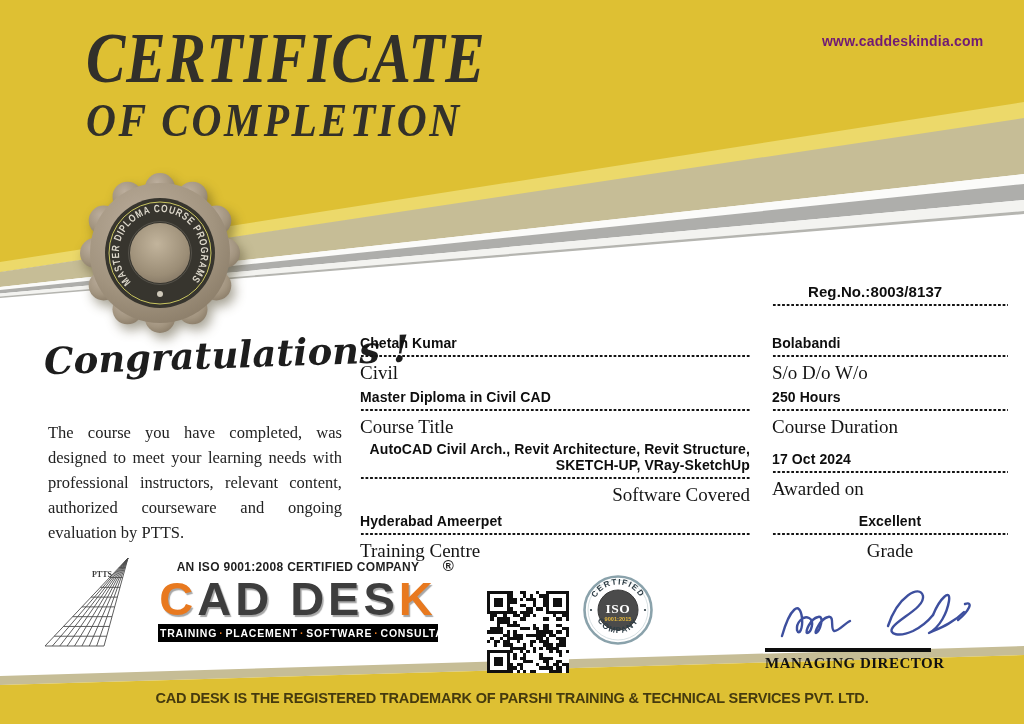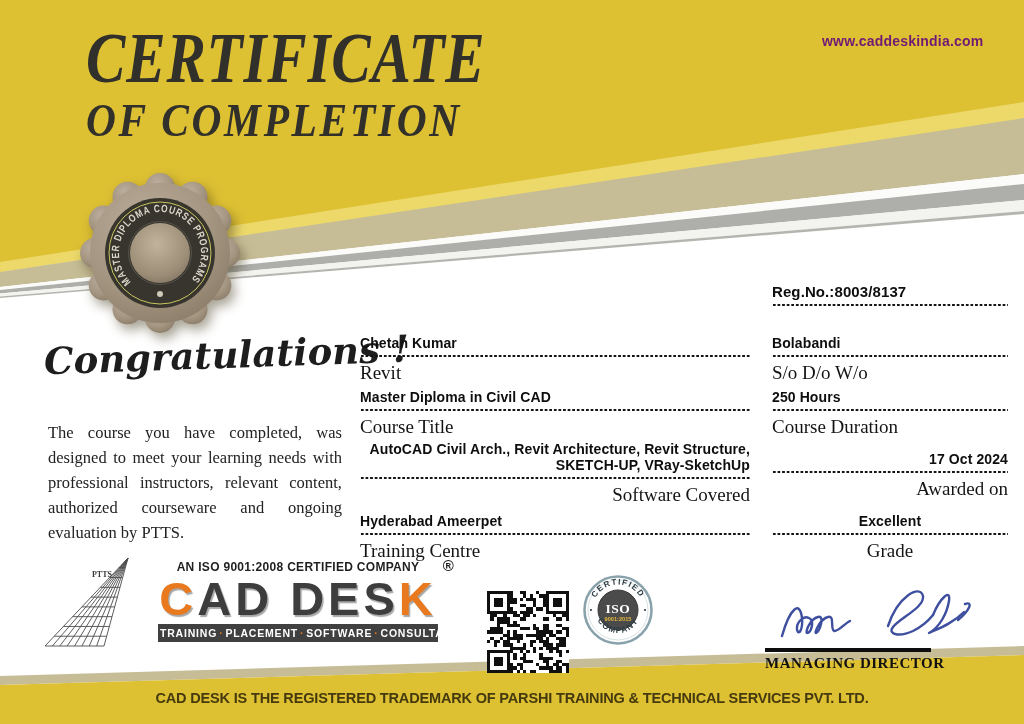--- a/index.html
+++ b/index.html
@@ -46,36 +46,36 @@
   }
   .dotline{
     height:4px;width:100%;
     background-image:radial-gradient(circle,#141414 1.3px,transparent 1.5px);
     background-size:4.6px 4px;background-position:0 50%;background-repeat:repeat-x;
   }
   .field .label{
     font-family:"Liberation Serif",serif;font-size:19px;color:#141414;
     margin-top:4px;
   }
-  .regno-row .value{font-size:15px;}
+  .regno-row .value{font-size:15px;margin-left:36px;}
   
   .logo{position:absolute;left:42px;top:554px;width:350px;height:100px;}
   .pyramid{position:absolute;left:0;top:0;}
   .logo-right{position:absolute;left:76px;top:6px;width:280px;text-align:center;margin-left:40px;}
   .iso-line{font-size:12px;font-weight:bold;color:#1f1f1f;letter-spacing:.3px;position:relative;}
   .reg-mark{position:absolute;right:-16px;top:-3px;font-size:15px;font-weight:bold;color:#1f1f1f;}
   .brand{
     font-size:47px;font-weight:bold;letter-spacing:4px;line-height:1.0;
     white-space:nowrap;margin-top:1px;
     text-shadow:1.5px 1.5px 1px rgba(0,0,0,.35);
   }
   .brand .dark{color:#3d3d3d;}
   .brand .orange{color:#e8791f;}
   .tagline{
-    background:#404040;color:#ffffff;font-size:10.5px;font-weight:bold;
+    background:#000000;color:#ffffff;font-size:10.5px;font-weight:bold;
     letter-spacing:.8px;padding:3px 2px;margin-top:2px;white-space:nowrap;
   }
   .tagline .sep{color:#e8791f;padding:0 2px;}
   
   .qr{position:absolute;left:487px;top:591px;}
   .iso-badge{position:absolute;left:582px;top:574px;}
   .signature{position:absolute;left:772px;top:574px;}
   .sig-line{position:absolute;left:765px;top:648px;width:166px;height:4px;background:#0d0d0d;}
   .sig-title{
     position:absolute;left:765px;top:655px;
@@ -161,21 +161,21 @@
     <div class="value">Reg.No.:8003/8137</div>
     <div class="dotline"></div>
   </div>
 
   <div class="congrats">Congratulations !</div>
   <div class="intro">The course you have completed, was designed to meet your learning needs with professional instructors, relevant content, authorized courseware and ongoing evaluation by PTTS.</div>
 
   <div class="field" style="left:360px;top:335px;width:390px;">
     <div class="value">Chetan Kumar</div>
     <div class="dotline"></div>
-    <div class="label">Revit</div>
+    <div class="label">Civil</div>
   </div>
   <div class="field" style="left:360px;top:389px;width:390px;">
     <div class="value">Master Diploma in Civil CAD</div>
     <div class="dotline"></div>
     <div class="label">Course Title</div>
   </div>
   <div class="field" style="left:360px;top:441px;width:390px;text-align:right;">
     <div class="value">AutoCAD Civil Arch., Revit Architecture, Revit Structure, SKETCH-UP, VRay-SketchUp</div>
     <div class="dotline"></div>
     <div class="label">Software Covered</div>
@@ -189,21 +189,21 @@
   <div class="field" style="left:772px;top:335px;width:236px;">
     <div class="value">Bolabandi</div>
     <div class="dotline"></div>
     <div class="label">S/o D/o W/o</div>
   </div>
   <div class="field" style="left:772px;top:389px;width:236px;">
     <div class="value">250 Hours</div>
     <div class="dotline"></div>
     <div class="label">Course Duration</div>
   </div>
-  <div class="field" style="left:772px;top:451px;width:236px;text-align:right;">
+  <div class="field" style="left:772px;top:451px;width:236px;">
     <div class="value">17 Oct 2024</div>
     <div class="dotline"></div>
     <div class="label">Awarded on</div>
   </div>
   <div class="field" style="left:772px;top:513px;width:236px;text-align:center;">
     <div class="value">Excellent</div>
     <div class="dotline"></div>
     <div class="label">Grade</div>
   </div>
 

